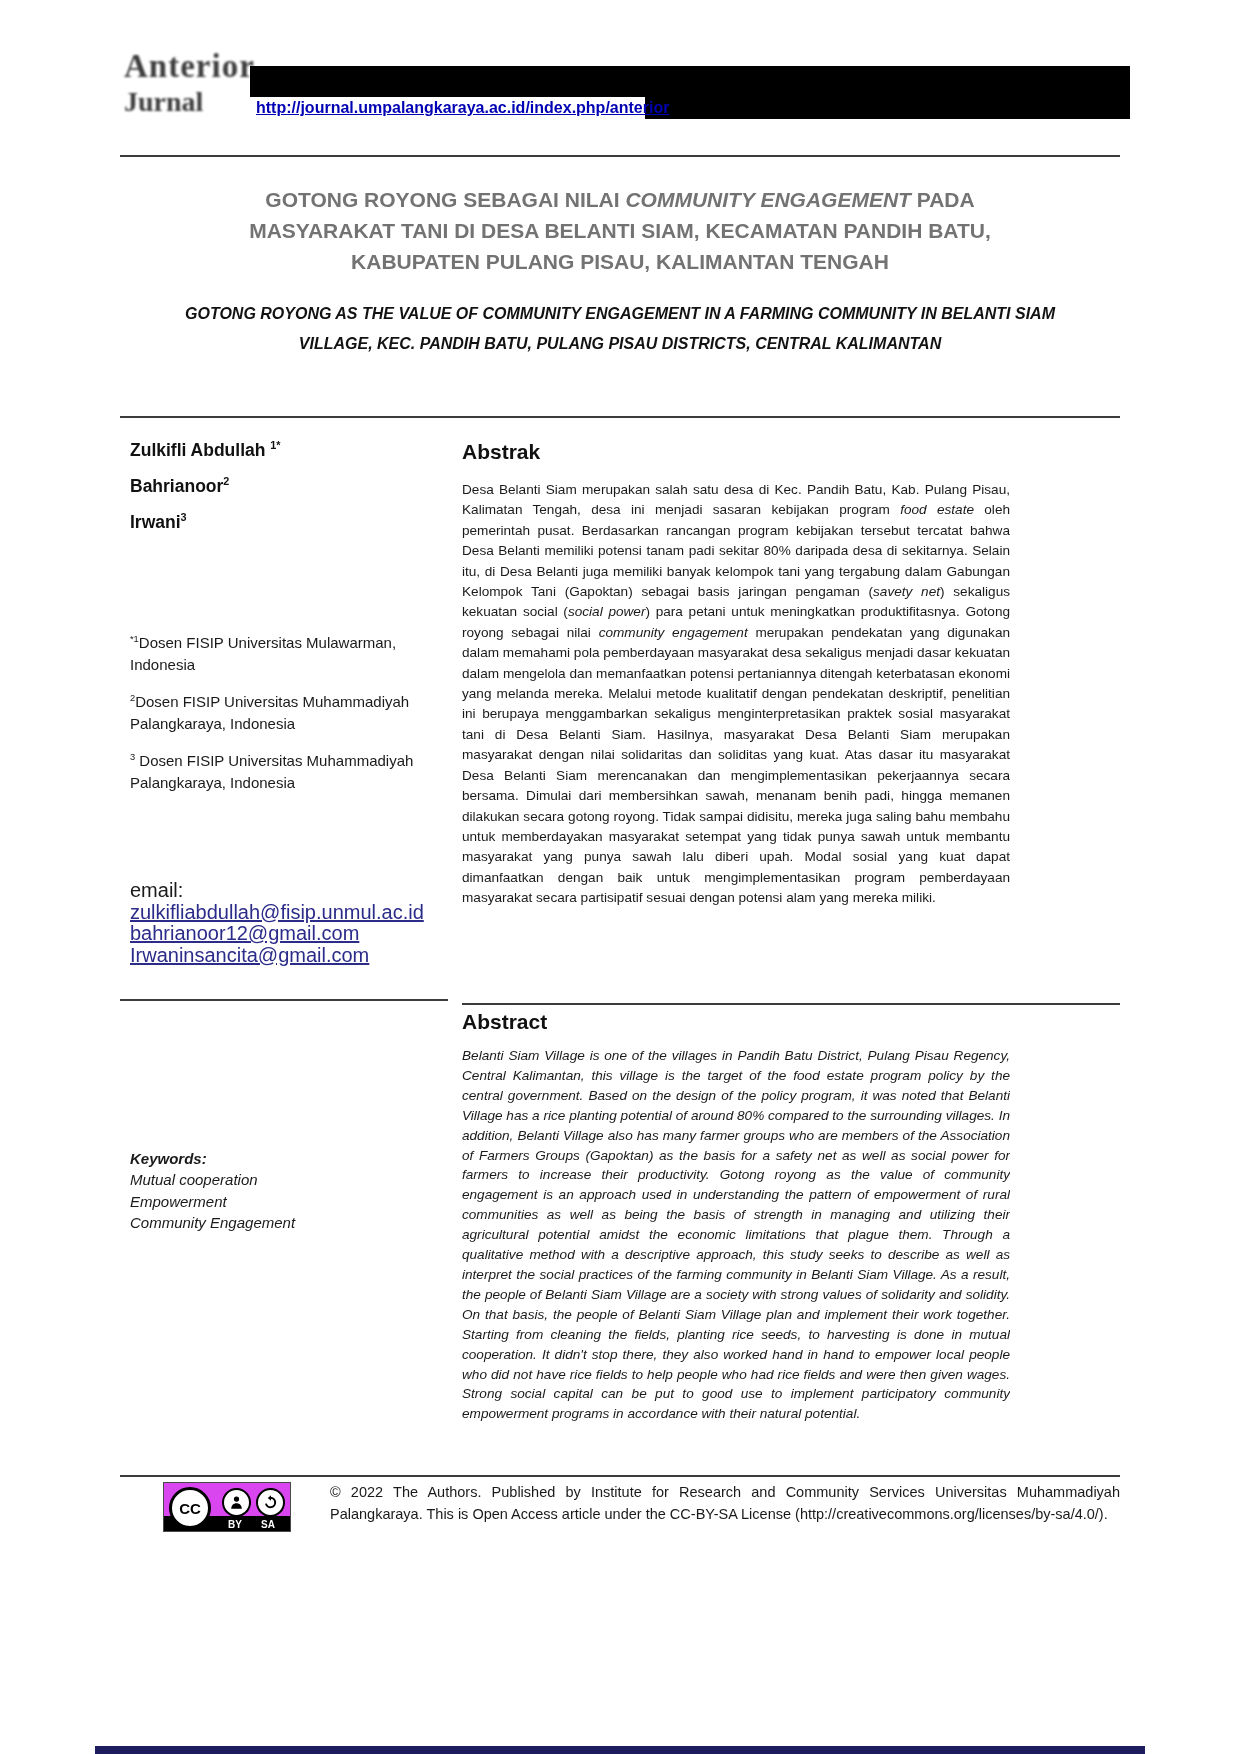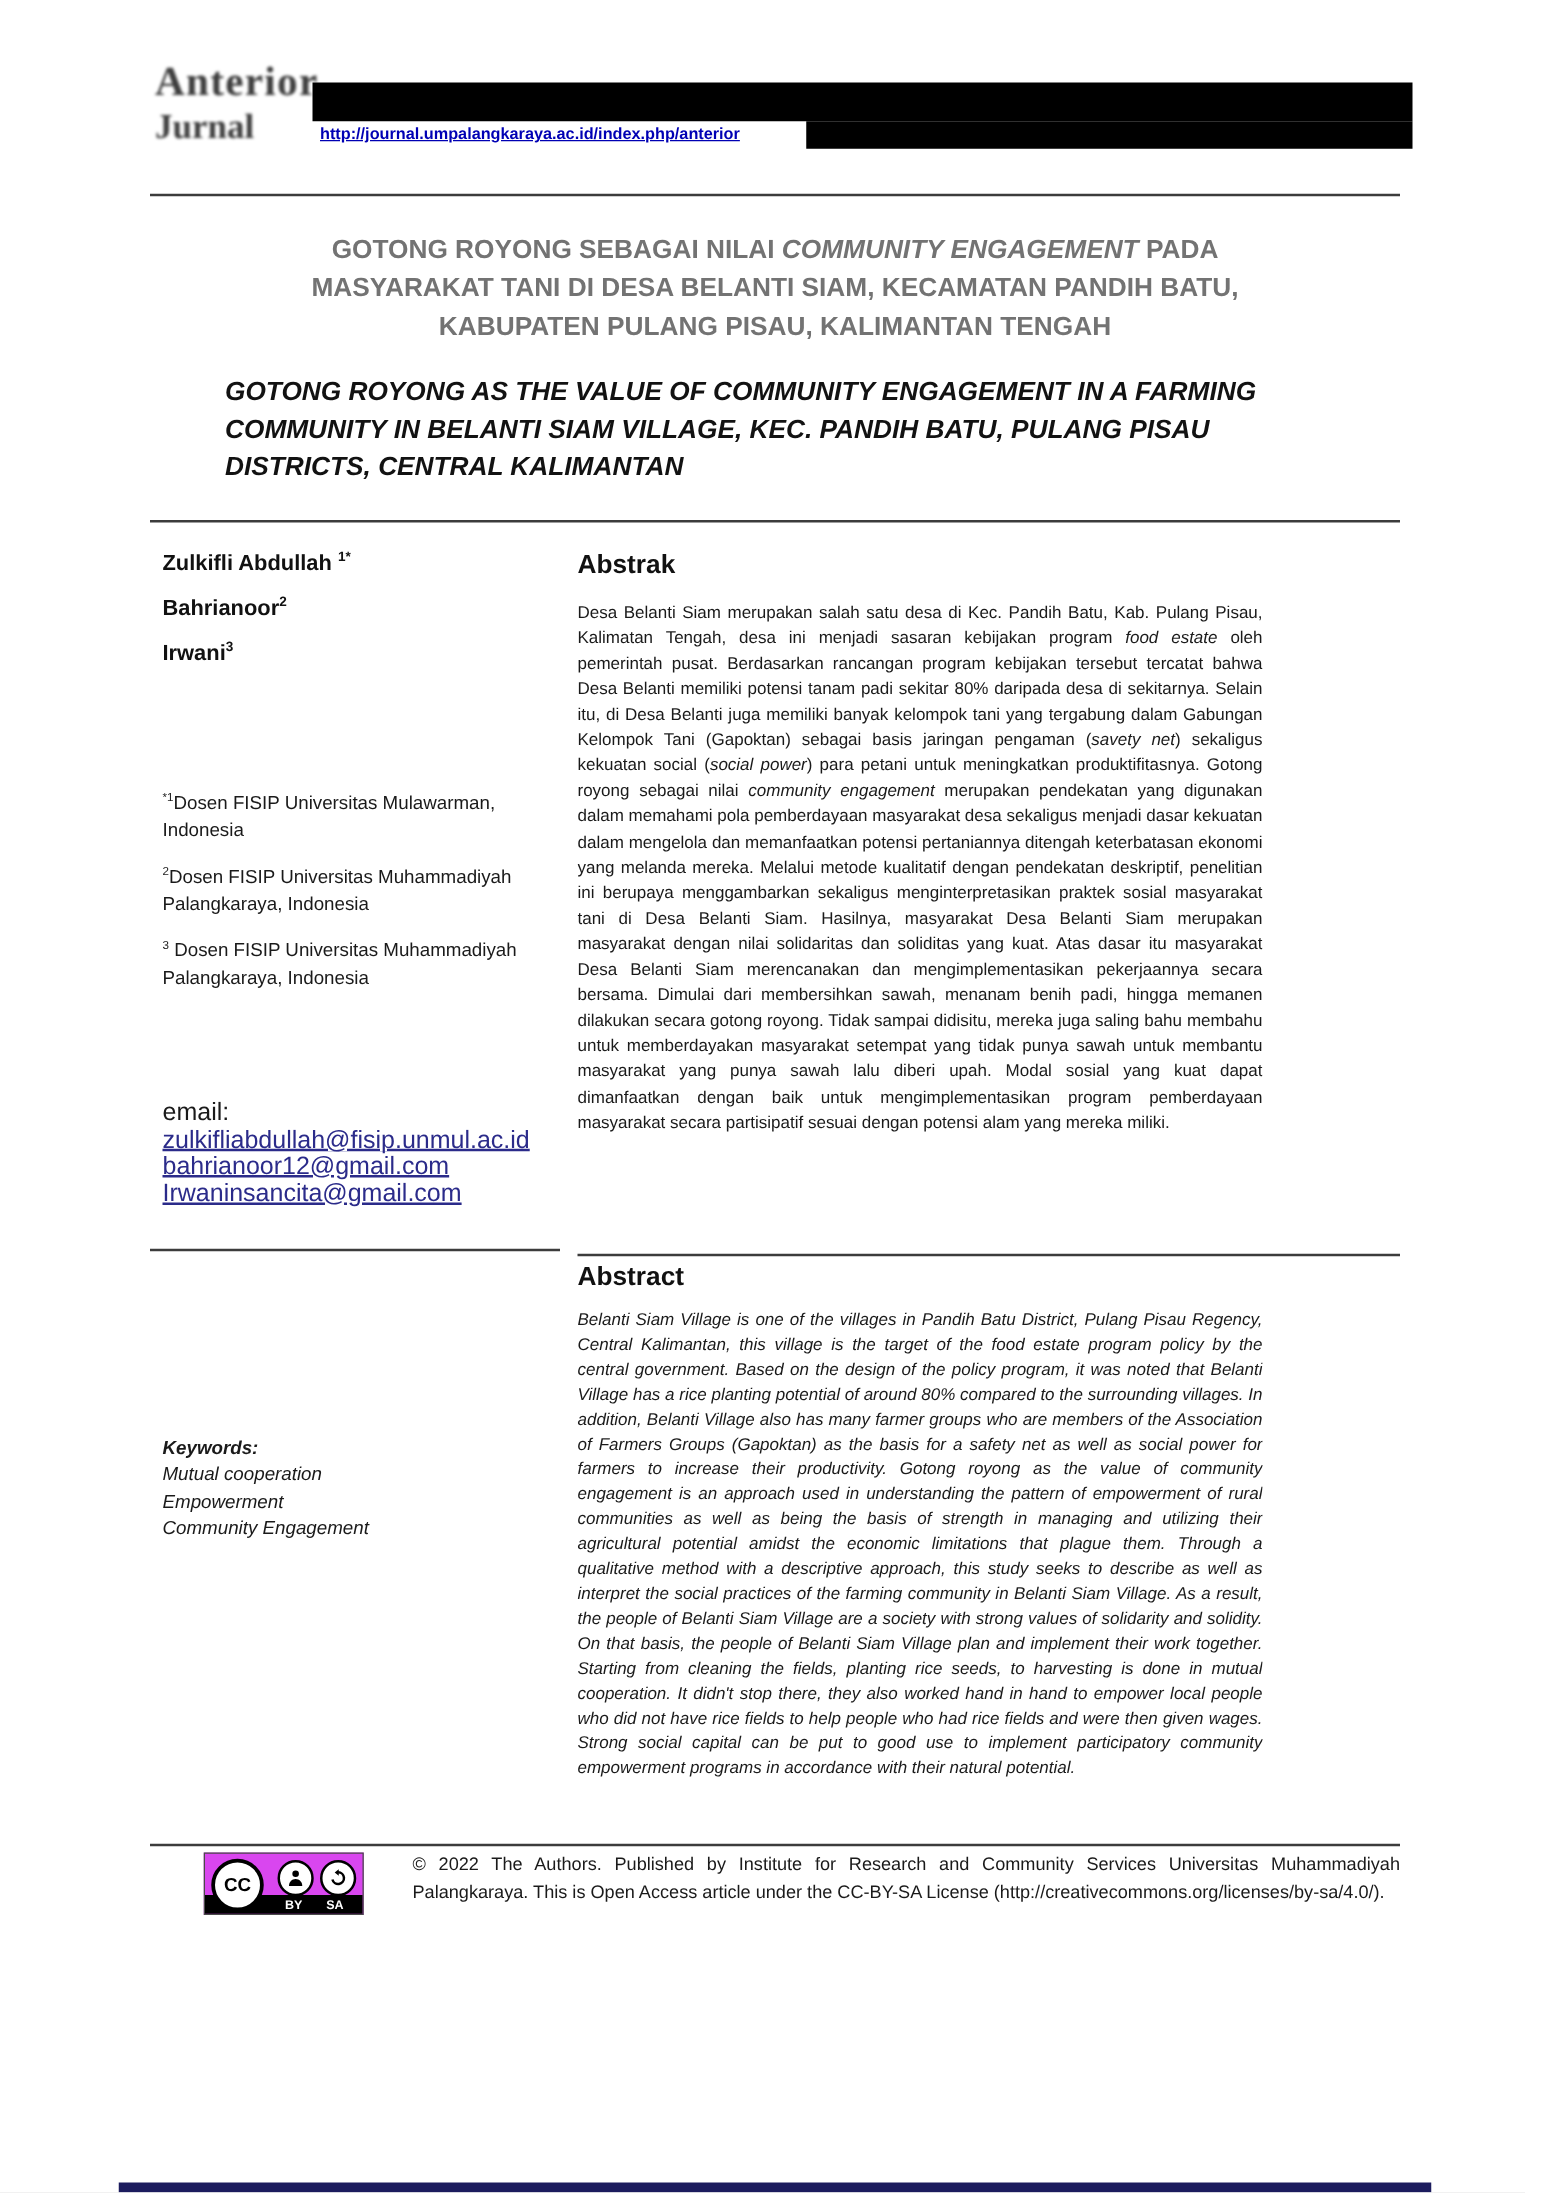--- a/index.html
+++ b/index.html
@@ -8,35 +8,35 @@
   a{cursor:pointer;}
   sup{font-size:62%;line-height:0;}
 
   
   .logo{position:absolute;left:124px;top:50px;color:#3d3d3d;font-family:"Liberation Serif",serif;
         font-weight:bold;filter:blur(1.1px);line-height:1.02;}
   .logo-l1{font-size:33px;letter-spacing:1px;}
   .logo-l2{font-size:28px;margin-top:4px;}
   .hbar1{position:absolute;left:250px;top:66px;width:880px;height:31px;background:#000000;}
   .hbar2{position:absolute;left:645px;top:97px;width:485px;height:22px;background:#000000;}
-  .jurl{position:absolute;left:256px;top:99px;font-size:13px;font-weight:bold;
+  .jurl{position:absolute;left:256px;top:99px;font-size:16px;font-weight:bold;
         color:#0000b4;text-decoration:underline;white-space:nowrap;}
 
   .rule{position:absolute;height:2px;background:#3c3c3c;}
   .rule-top{left:120px;top:155px;width:1000px;}
   .rule-mid{left:120px;top:416px;width:1000px;}
   .rule-left{left:120px;top:999px;width:328px;height:1.6px;}
   .rule-abs{left:462px;top:1003px;width:658px;height:1.6px;}
   .rule-foot{left:120px;top:1475px;width:1000px;}
 
   
   .title-id{position:absolute;left:195px;top:184px;width:850px;text-align:center;
             font-size:21px;font-weight:bold;line-height:31px;color:#737373;}
-  .title-en{position:absolute;left:180px;top:299px;width:880px;text-align:left;
-            font-size:21px;font-weight:bold;font-style:italic;line-height:30px;color:#121212;}
+  .title-en{position:absolute;left:180px;top:299px;width:880px;text-align:center;
+            font-size:16px;font-weight:bold;font-style:italic;line-height:30px;color:#121212;}
 
   
   .authors{position:absolute;left:130px;top:440px;}
   .author{font-size:17.5px;font-weight:bold;line-height:20px;margin-bottom:16px;color:#111;}
   .affils{position:absolute;left:130px;top:632px;width:300px;}
   .affil{font-size:15px;line-height:21.5px;margin:0 0 16px 0;}
   .emails{position:absolute;left:130px;top:880px;width:310px;font-size:20px;line-height:21.5px;}
   .email-link{display:block;color:#2b2b8a;text-decoration:underline;}
   .kata{position:absolute;left:130px;top:1038px;font-size:15px;line-height:21.3px;}
   .kata .label{font-weight:bold;}

